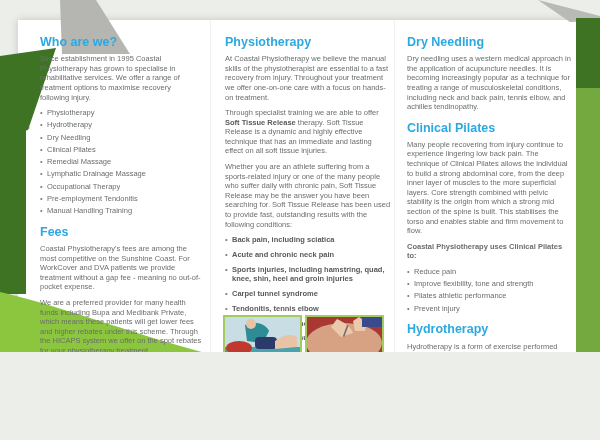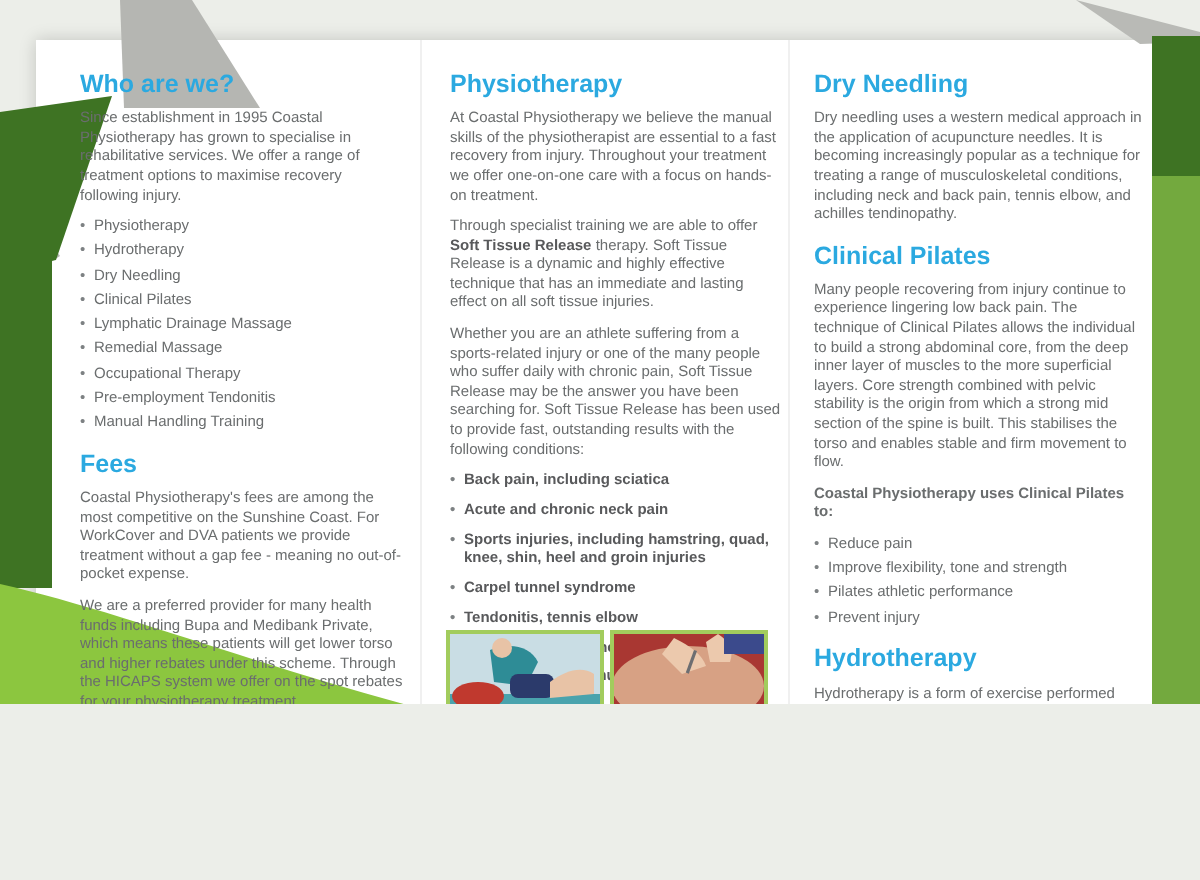--- a/index.html
+++ b/index.html
@@ -71,29 +71,29 @@
   </svg>
 
   <div class="col col1">
     <h3 class="head">Who are we?</h3>
     <p>Since establishment in 1995 Coastal Physiotherapy has grown to specialise in rehabilitative services. We offer a range of treatment options to maximise recovery following injury.</p>
     <ul>
       <li>Physiotherapy</li>
       <li>Hydrotherapy</li>
       <li>Dry Needling</li>
       <li>Clinical Pilates</li>
+      <li>Remedial Massage</li>
       <li>Lymphatic Drainage Massage</li>
-      <li>Remedial Massage</li>
       <li>Occupational Therapy</li>
       <li>Pre-employment Tendonitis</li>
       <li>Manual Handling Training</li>
     </ul>
     <h3 class="head mt">Fees</h3>
     <p>Coastal Physiotherapy's fees are among the most competitive on the Sunshine Coast. For WorkCover and DVA patients we provide treatment without a gap fee - meaning no out-of-pocket expense.</p>
-    <p>We are a preferred provider for many health funds including Bupa and Medibank Private, which means these patients will get lower torso and higher rebates under this scheme. Through the HICAPS system we offer on the spot rebates for your physiotherapy treatment.</p>
+    <p>We are a preferred provider for many health funds including Bupa and Medibank Private, which means these patients will get lower fees and higher rebates under this scheme. Through the HICAPS system we offer on the spot rebates for your physiotherapy treatment.</p>
   </div>
 
   <div class="col col2">
     <h3 class="head">Physiotherapy</h3>
     <p>At Coastal Physiotherapy we believe the manual skills of the physiotherapist are essential to a fast recovery from injury. Throughout your treatment we offer one-on-one care with a focus on hands-on treatment.</p>
     <p><span>Through specialist training we are able to offer </span><span class="boldtxt">Soft Tissue Release</span><span> therapy. Soft Tissue Release is a dynamic and highly effective technique that has an immediate and lasting effect on all soft tissue injuries.</span></p>
     <p>Whether you are an athlete suffering from a sports-related injury or one of the many people who suffer daily with chronic pain, Soft Tissue Release may be the answer you have been searching for. Soft Tissue Release has been used to provide fast, outstanding results with the following conditions:</p>
     <ul>
       <li>Back pain, including sciatica</li>
       <li>Acute and chronic neck pain</li>

